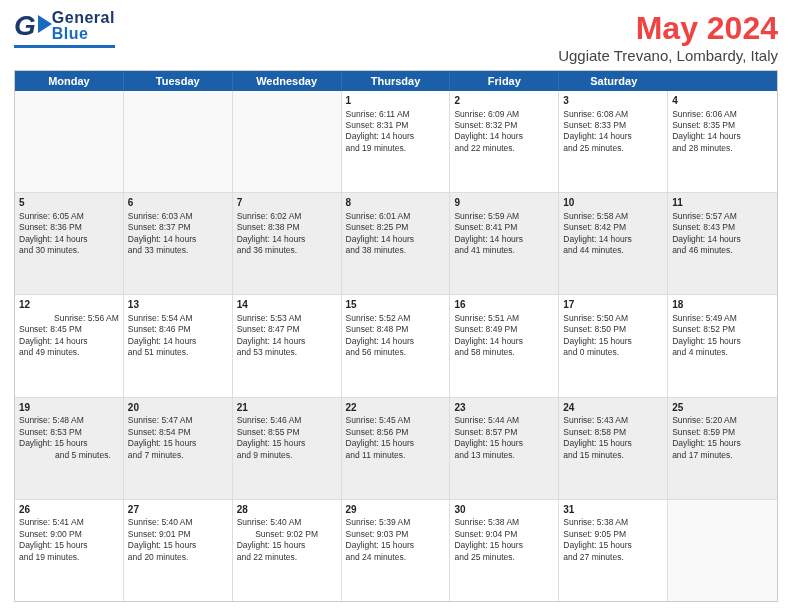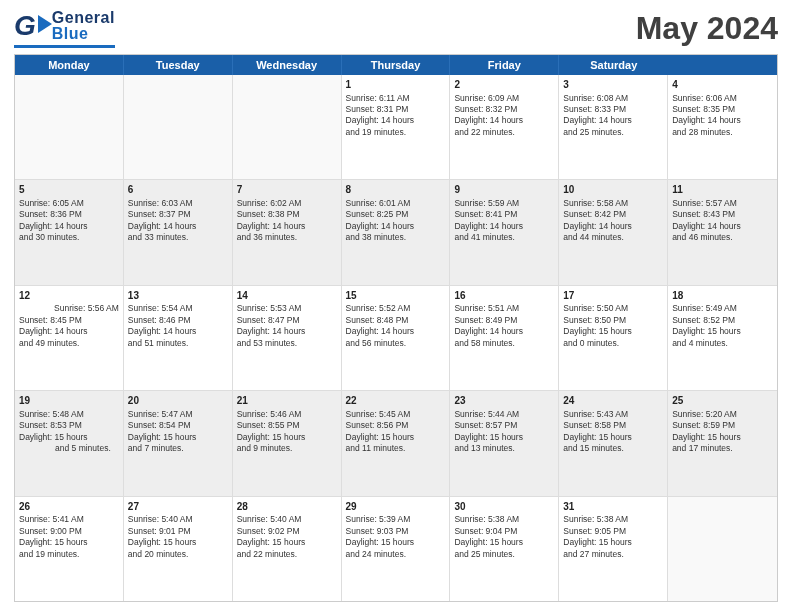--- a/index.html
+++ b/index.html
@@ -22,21 +22,21 @@
       justify-content: space-between;
       align-items: flex-start;
       margin-bottom: 6px;
     }
     .title-block {
       text-align: right;
     }
     .title-block h1 {
       font-size: 32px;
       font-weight: bold;
-      color: #404040;
+      color: #ef4444;
     }
     .title-block h2 {
       font-size: 15px;
       font-weight: normal;
       color: #444;
     }
     .calendar {
       flex: 1;
       display: flex;
       flex-direction: column;
@@ -145,20 +145,21 @@
         <div class="logo-name">
           <span class="logo-general">General</span>
           <span class="logo-blue-text">Blue</span>
         </div>
       </div>
       <div class="logo-bar"></div>
     </div>
 
     <div class="title-block">
       <h1>May 2024</h1>
+      <h2>Uggiate Trevano, Lombardy, Italy</h2>
     </div>
   </div>
 
   <div class="calendar">
 
     <div class="cal-header">
       <div class="cal-header-cell">Monday</div>
       <div class="cal-header-cell">Tuesday</div>
       <div class="cal-header-cell">Wednesday</div>
       <div class="cal-header-cell">Thursday</div>
@@ -364,21 +365,21 @@
           <div class="cal-cell">
             <span class="day-num">27</span>
             <span style="display: block;">Sunrise: 5:40 AM</span>
             <span style="display: block;">Sunset: 9:01 PM</span>
             <span style="display: block;">Daylight: 15 hours</span>
             <span style="display: block;">and 20 minutes.</span>
           </div>
           <div class="cal-cell">
             <span class="day-num">28</span>
             <span style="display: block;">Sunrise: 5:40 AM</span>
-            <span style="display: block;">Sunset: 9:02 PM</span>
+            <span style="display: block; text-align: center;">Sunset: 9:02 PM</span>
             <span style="display: block;">Daylight: 15 hours</span>
             <span style="display: block;">and 22 minutes.</span>
           </div>
           <div class="cal-cell">
             <span class="day-num">29</span>
             <span style="display: block;">Sunrise: 5:39 AM</span>
             <span style="display: block;">Sunset: 9:03 PM</span>
             <span style="display: block;">Daylight: 15 hours</span>
             <span style="display: block;">and 24 minutes.</span>
           </div>

